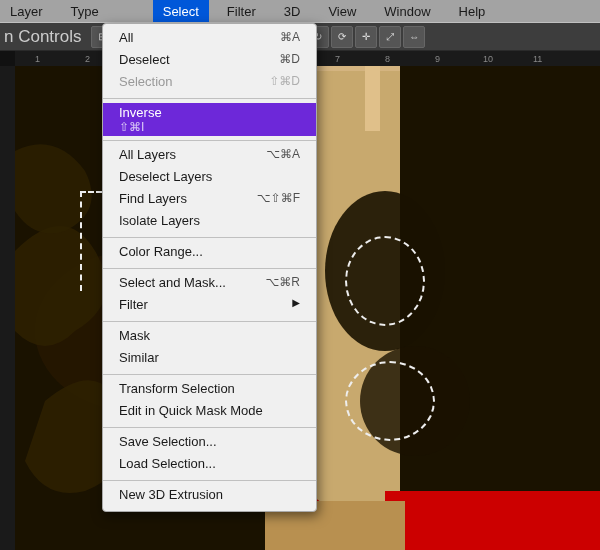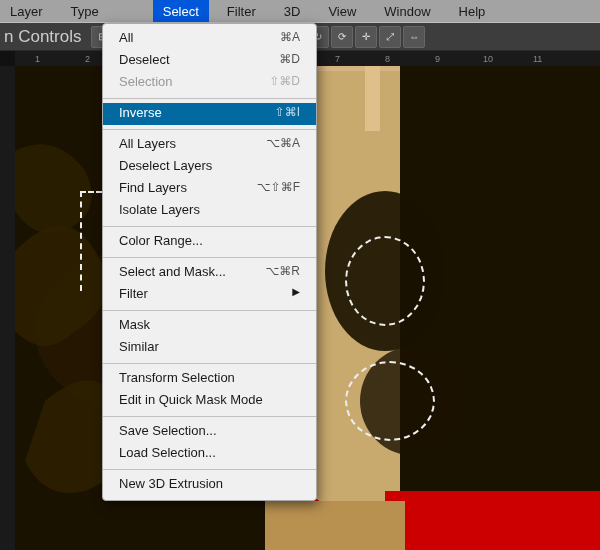--- a/index.html
+++ b/index.html
@@ -151,22 +151,23 @@
     .menu-row {
       display: flex;
       justify-content: space-between;
       padding: 2px 16px 2px 16px;
       min-height: 22px;
       cursor: pointer;
       color: #1a1a1a;
       font-size: 13px;
     }
     .menu-row.highlighted {
-      background: #0369a1;
+      background: #6d28d9;
       color: white;
+      flex-direction: column;
     }
     .menu-row.disabled {
       color: #999;
       cursor: default;
     }
     .menu-shortcut {
       font-size: 12px;
       color: inherit;
       opacity: 0.75;
     }

